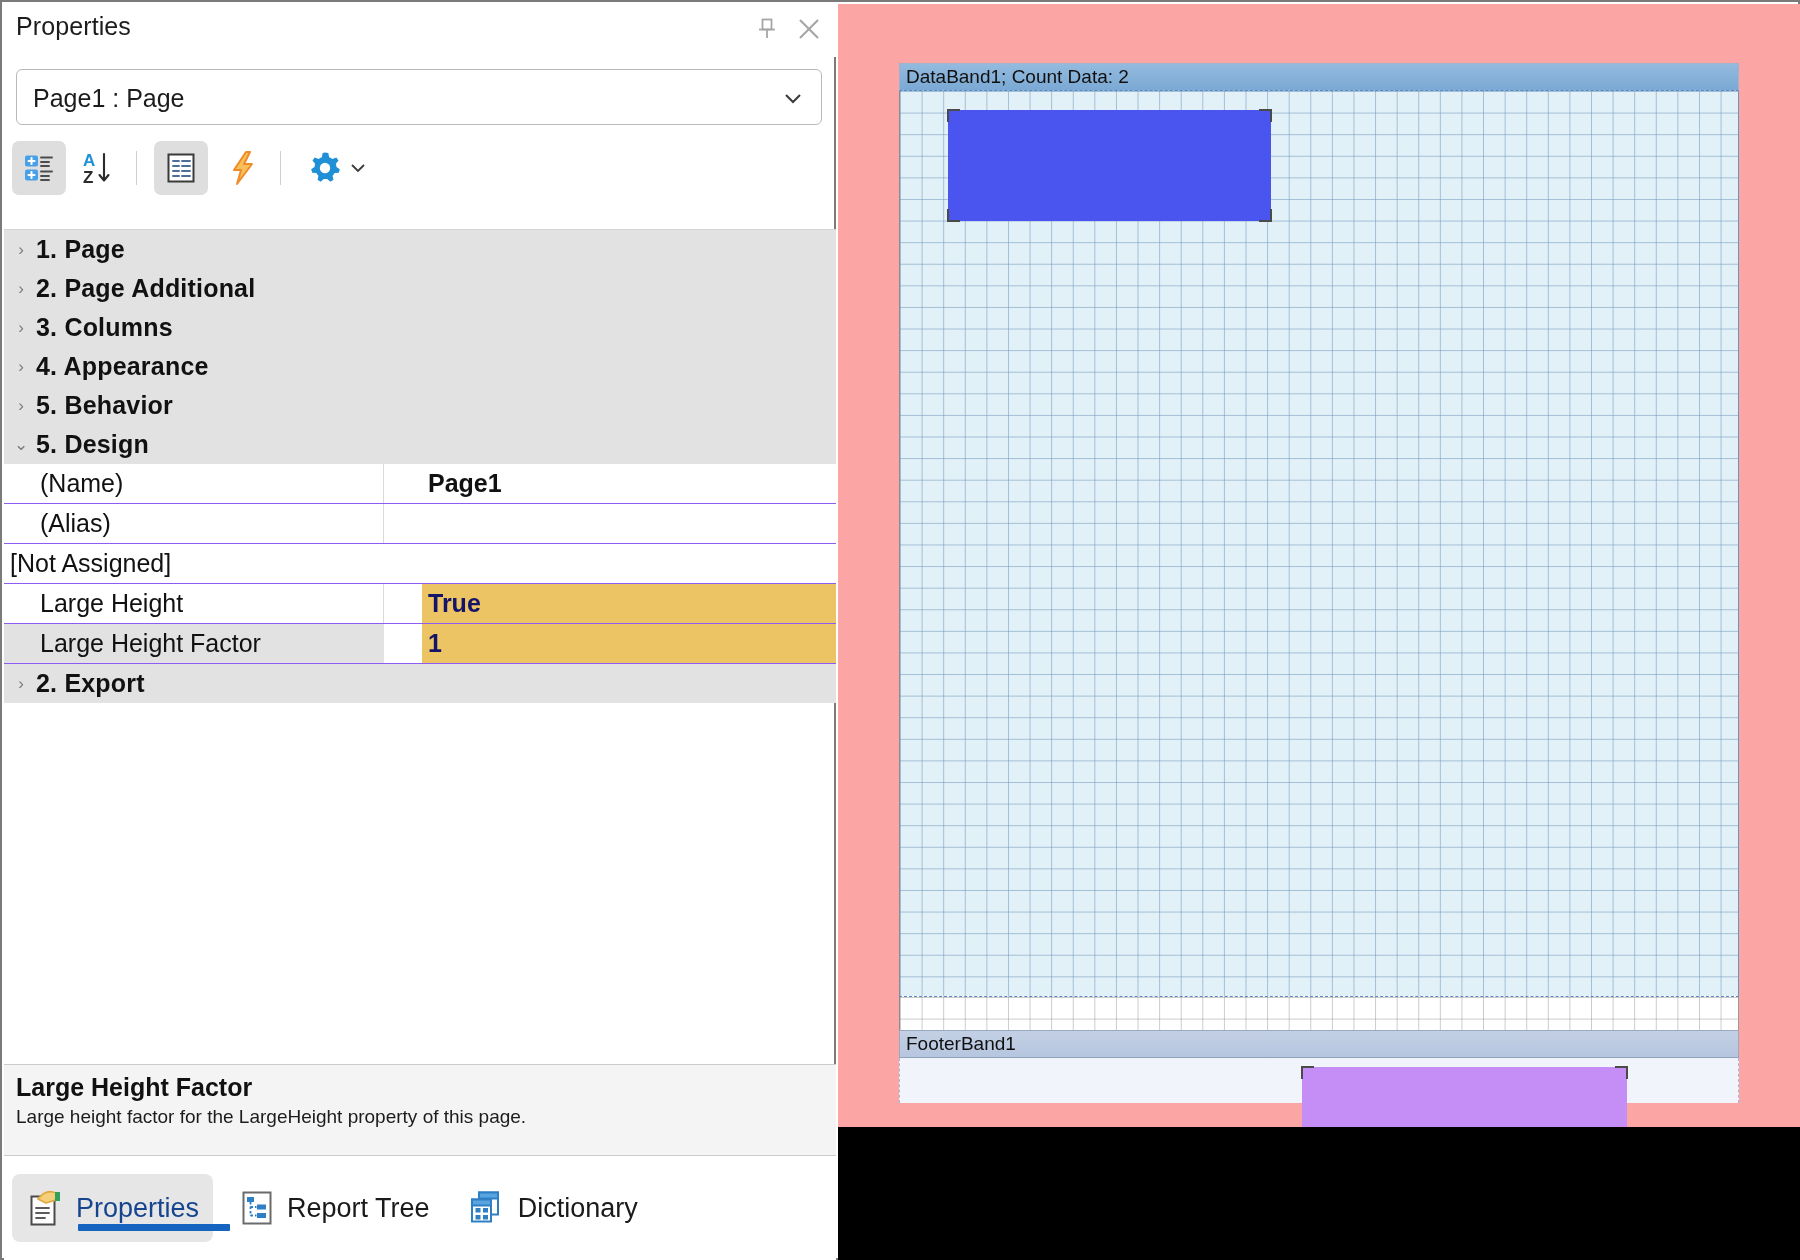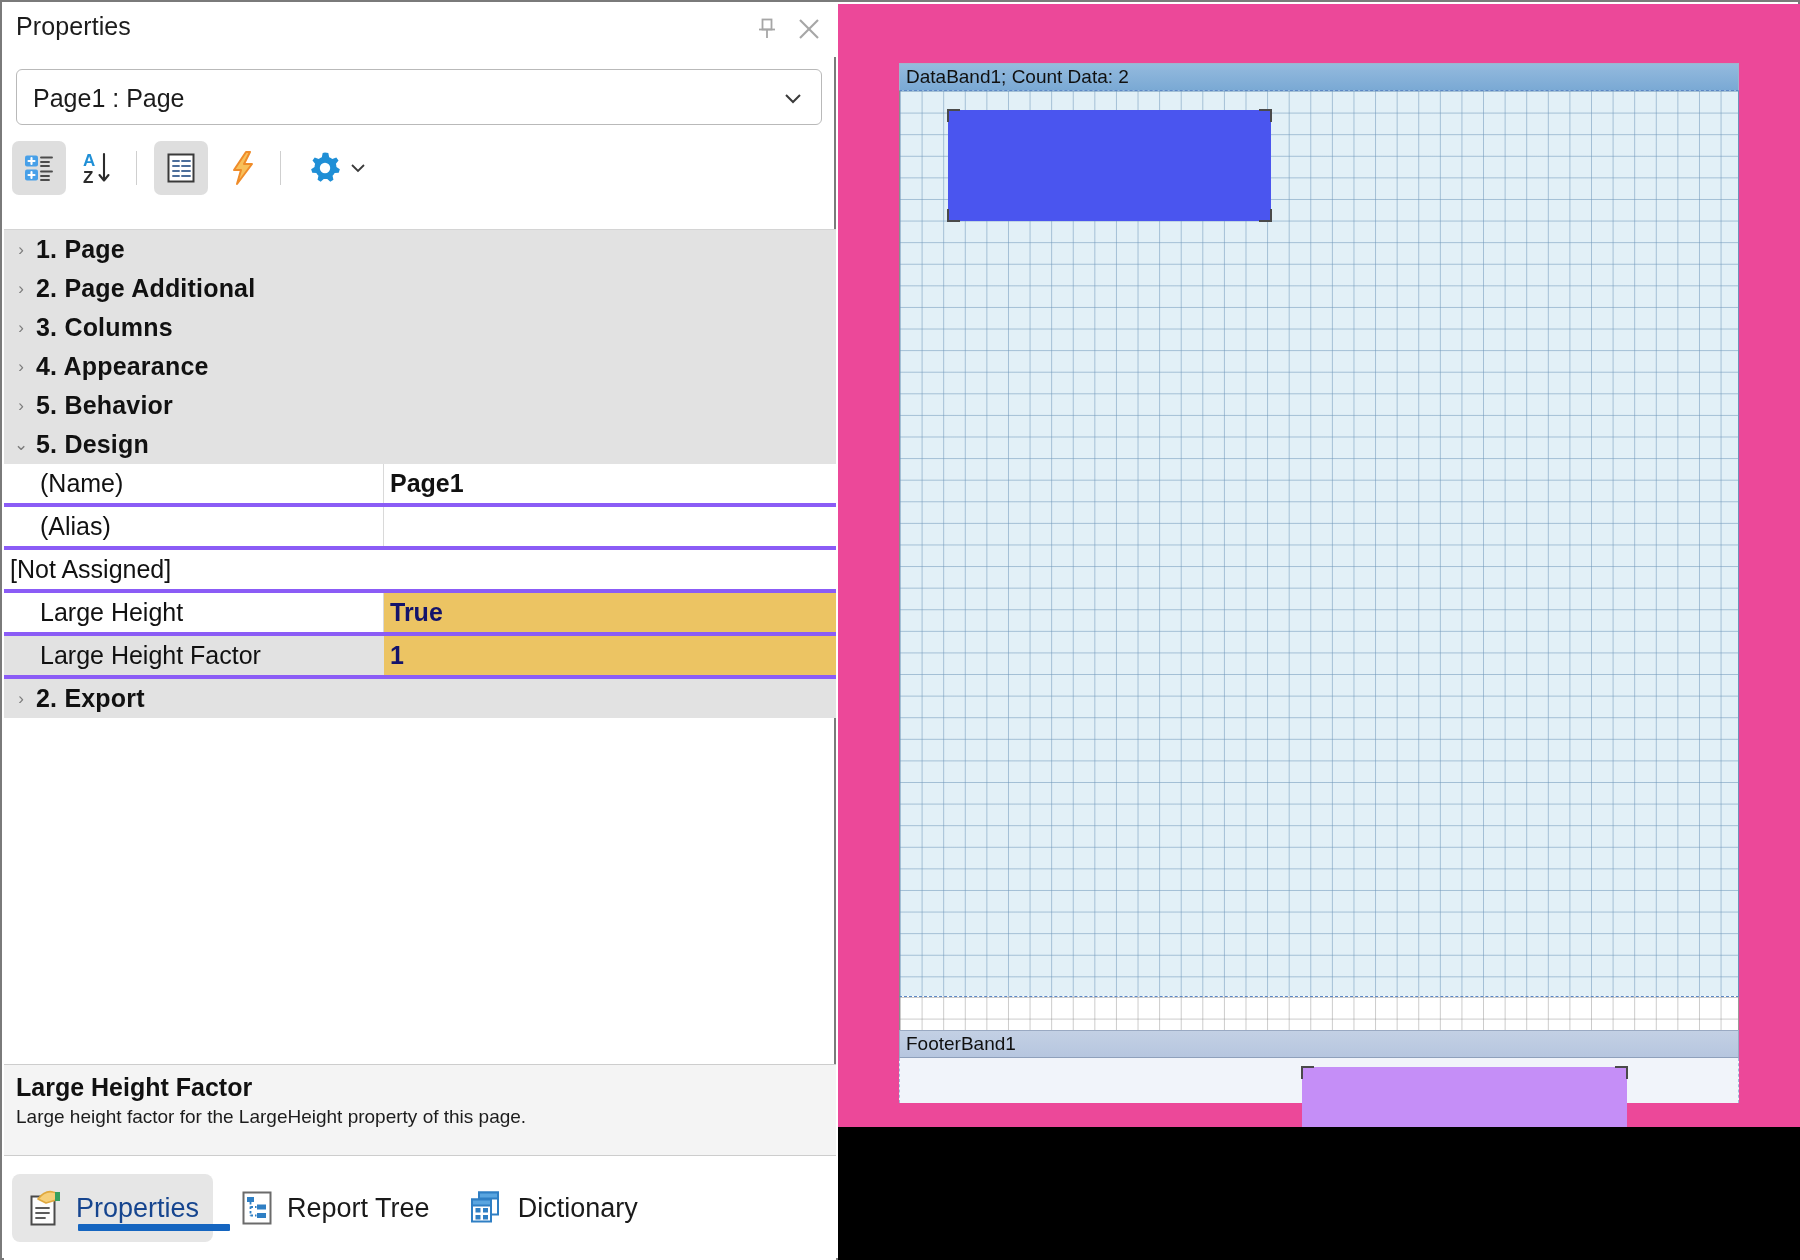--- a/index.html
+++ b/index.html
@@ -94,21 +94,22 @@
   }
   .cat-label{
     font-size:25px;font-weight:bold;color:#111;
     letter-spacing:0.2px;
     text-align:right;
   }
   .prop-row{
     position:relative;height:39px;
     display:flex;align-items:stretch;
     background:#ffffff;
-    border-bottom:4px solid #8b5cf6;
+    border-bottom:1px solid #8b5cf6;
+    gap:38px;
   }
   .prop-name{
     width:380px;min-width:380px;
     padding-left:36px;box-sizing:border-box;
     display:flex;align-items:center;
     font-size:25px;color:#111;
     border-right:1px solid #d9d9d9;
     background:#ffffff;
   }
   .prop-value{
@@ -156,21 +157,21 @@
   .btab-label{font-size:27px;color:#1a1a1a;}
   .btab.active .btab-label{color:#16458f;}
   .btab-underline{
     position:absolute;left:66px;bottom:11px;width:152px;height:7px;
     background:#1565c0;border-radius:1px;
   }
 
   
   #designer{
     position:absolute;left:836px;top:2px;width:962px;height:1256px;
-    background:#ec4899;
+    background:#fca5a5;
     overflow:hidden;
   }
   #page-canvas{
     position:absolute;left:61px;top:59px;width:840px;height:1040px;
   }
 
   .band-header{
     position:absolute;left:0;width:840px;height:28px;
     box-sizing:border-box;
     font-size:19px;color:#101010;

